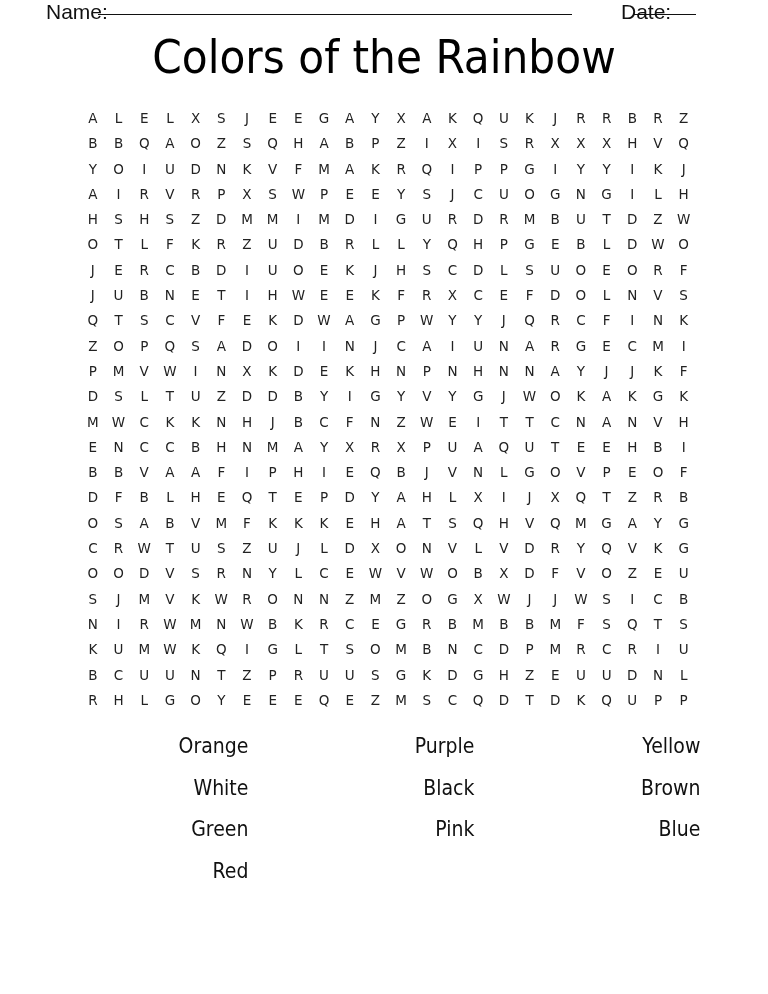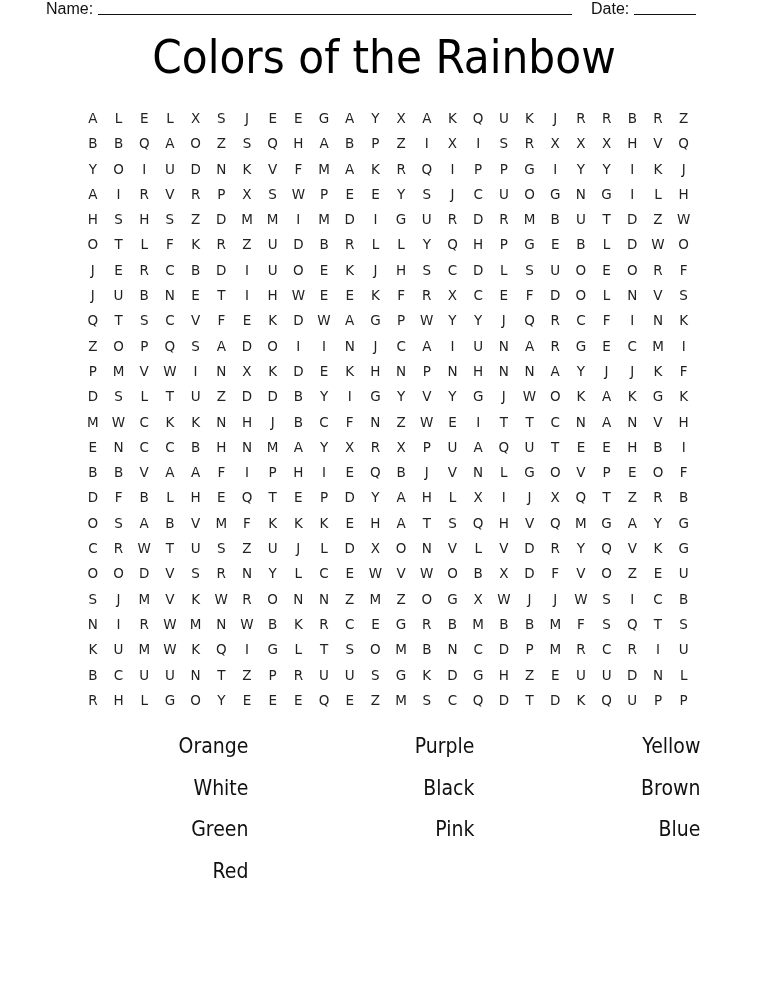--- a/index.html
+++ b/index.html
@@ -14,37 +14,37 @@
       overflow: hidden;
       color: #111111;
     }
     .header-line {
       position: absolute;
       top: 0;
       left: 0;
       width: 768px;
       height: 20px;
       font-family: "Liberation Sans", sans-serif;
-      font-size: 16px;
+      font-size: 21px;
     }
     .name-label {
       position: absolute;
       left: 46px;
       top: 0;
     }
     .name-line {
       position: absolute;
       left: 98px;
       top: 14px;
       width: 474px;
       border-bottom: 1px solid #111;
     }
     .date-label {
       position: absolute;
-      left: 591px;
+      left: 621px;
       top: 0;
     }
     .date-line {
       position: absolute;
       left: 634px;
       top: 14px;
       width: 62px;
       border-bottom: 1px solid #111;
     }
     .title {

